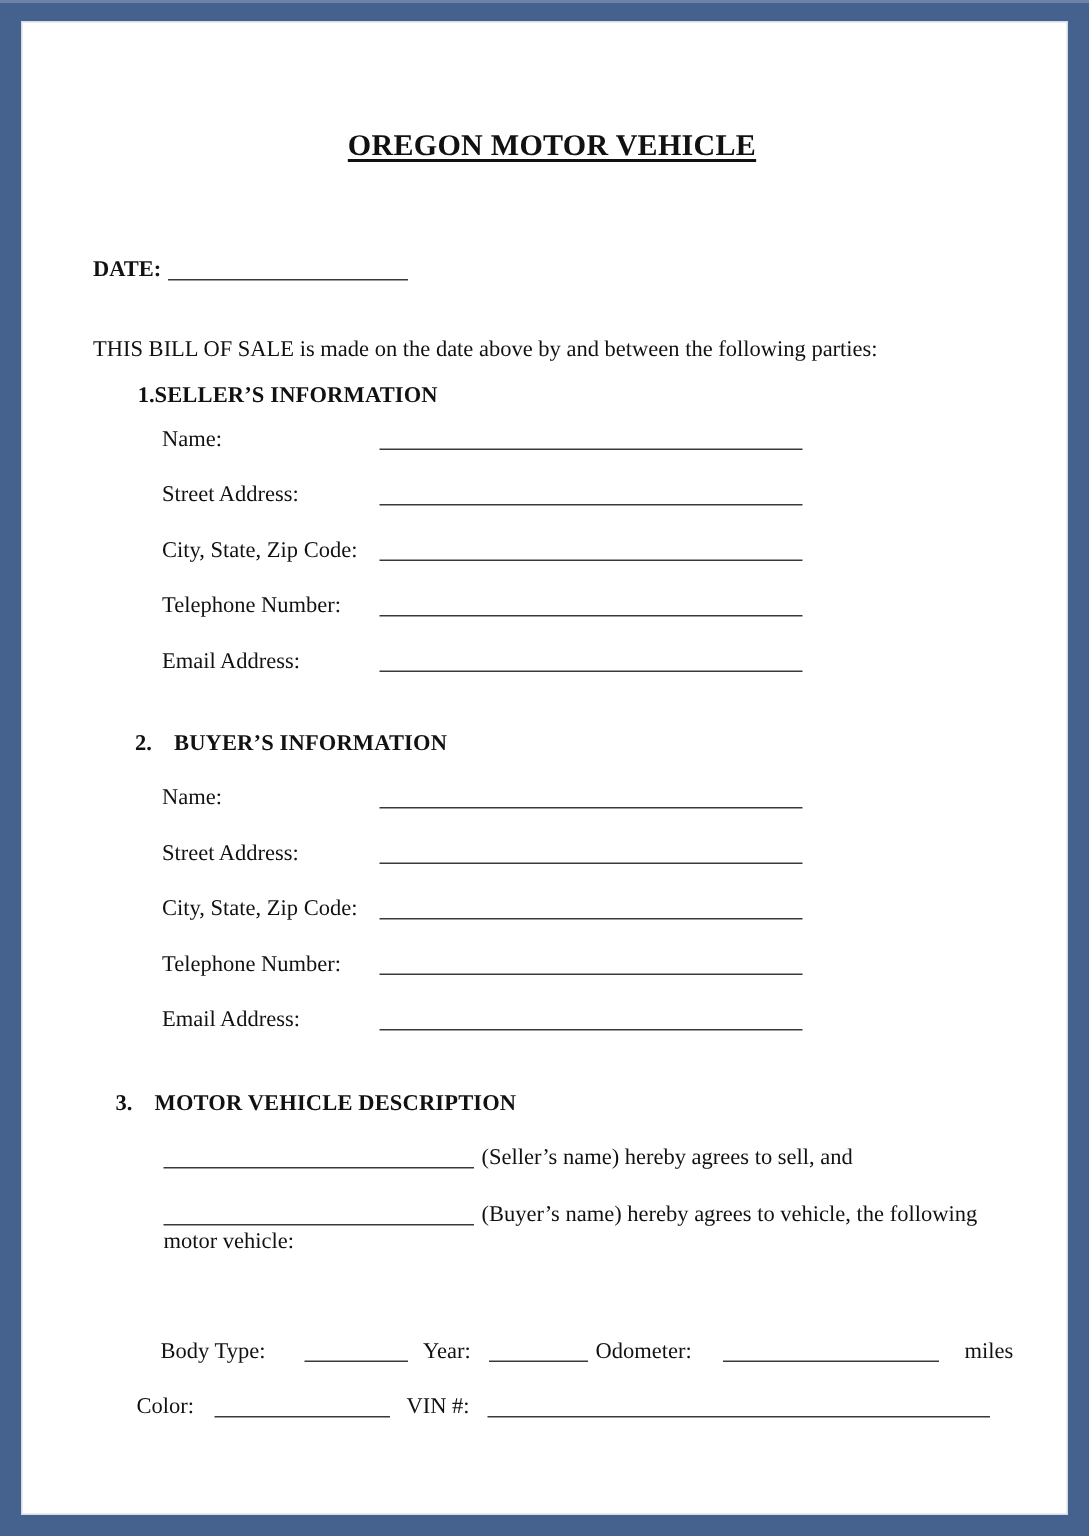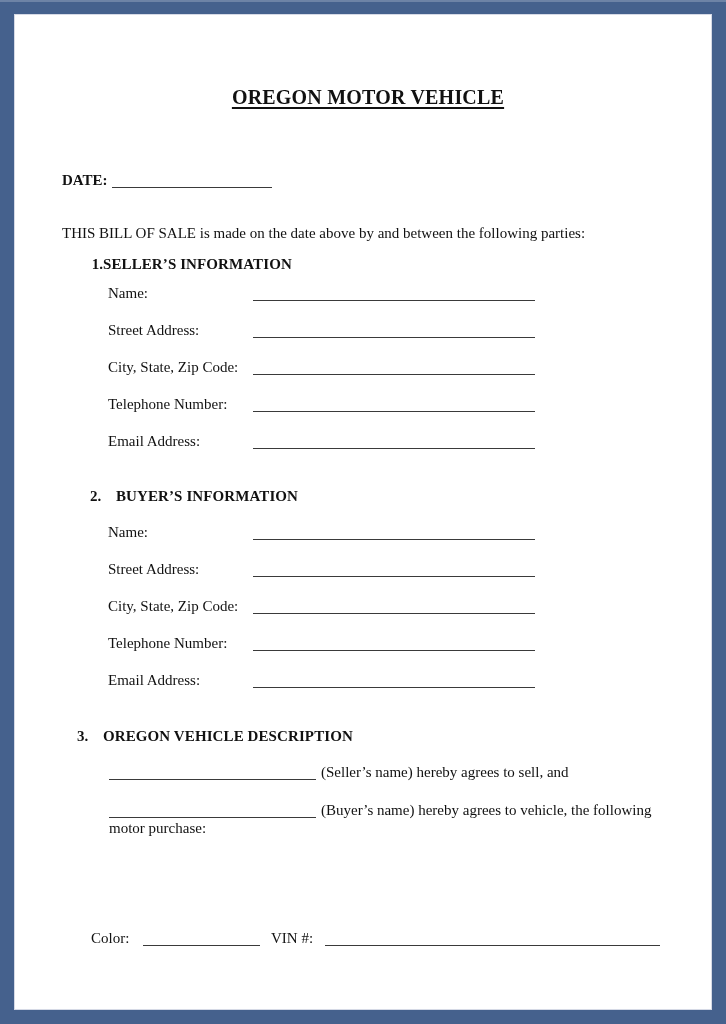--- a/index.html
+++ b/index.html
@@ -110,32 +110,35 @@
       <span class="field-label">City, State, Zip Code:</span><span class="blank field-blank"></span>
     </div>
     <div class="abs" style="top:618px; left:93px;">
       <span class="field-label">Telephone Number:</span><span class="blank field-blank"></span>
     </div>
     <div class="abs" style="top:655px; left:93px;">
       <span class="field-label">Email Address:</span><span class="blank field-blank"></span>
     </div>
 
     <div class="abs" style="top:711px; left:62px;">
-      <span class="sec-num">3.</span><span class="sec-title">OREGON VEHICLE DESCRIPTION</span>
+      <span class="sec-num">3.</span><span class="sec-title">MOTOR VEHICLE DESCRIPTION</span>
     </div>
 
     <div class="abs" style="top:747px; left:94px;text-align:right;">
       <span class="blank clause-blank"></span><span class="clause-text">(Seller’s name) hereby agrees to sell, and</span>
     </div>
 
     <div class="abs" style="top:785px; left:94px;">
       <span class="blank clause-blank"></span><span class="clause-text">(Buyer’s name) hereby agrees to vehicle, the following</span>
     </div>
-    <div class="abs" style="top:803px; left:94px;">motor purchase:</div>
+    <div class="abs" style="top:803px; left:94px;">motor vehicle:</div>
 
 
+    <div class="abs" style="top:876px; left:92px;">
+      <span class="lbl-body">Body Type:</span><span class="blank bl-body"></span><span class="lbl-year">Year:</span><span class="blank bl-year"></span><span class="lbl-odo">Odometer:</span><span class="blank bl-odo"></span><span>miles</span>
+    </div>
 
     <div class="abs" style="top:913px; left:76px;">
       <span class="lbl-color">Color:</span><span class="blank bl-color"></span><span class="lbl-vin">VIN #:</span><span class="blank bl-vin"></span>
     </div>
 
   </div>
 </div>
 
 </body></html>

